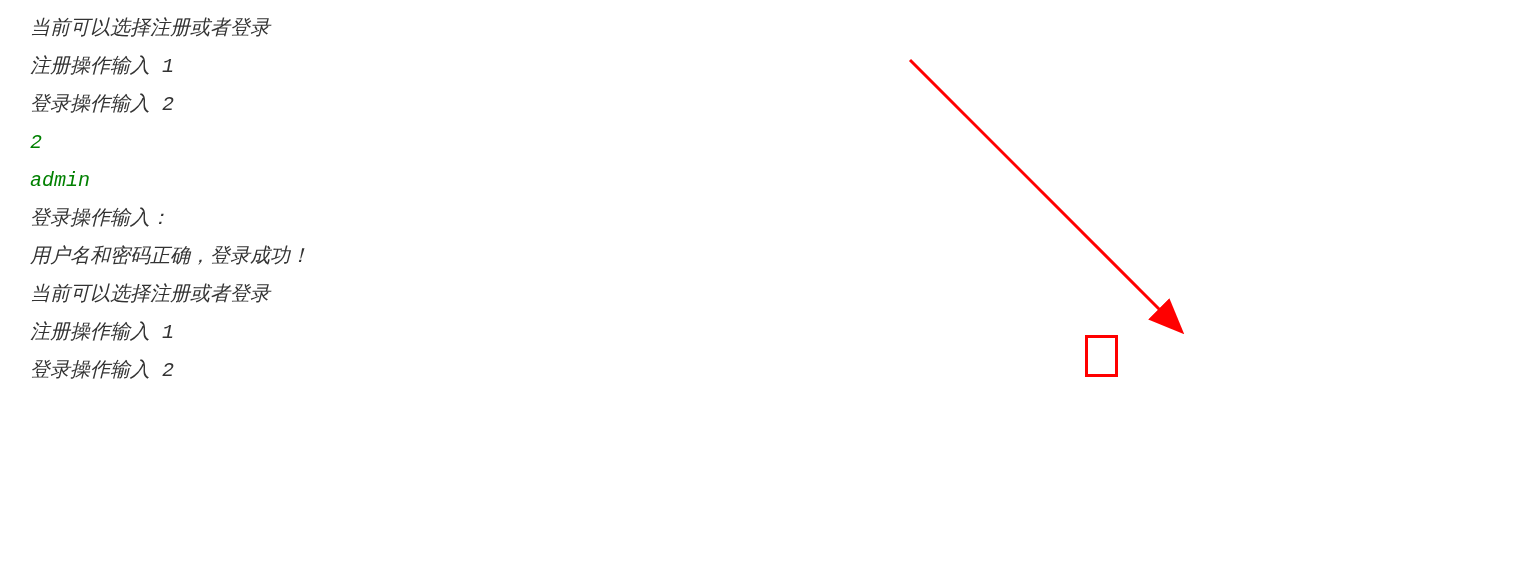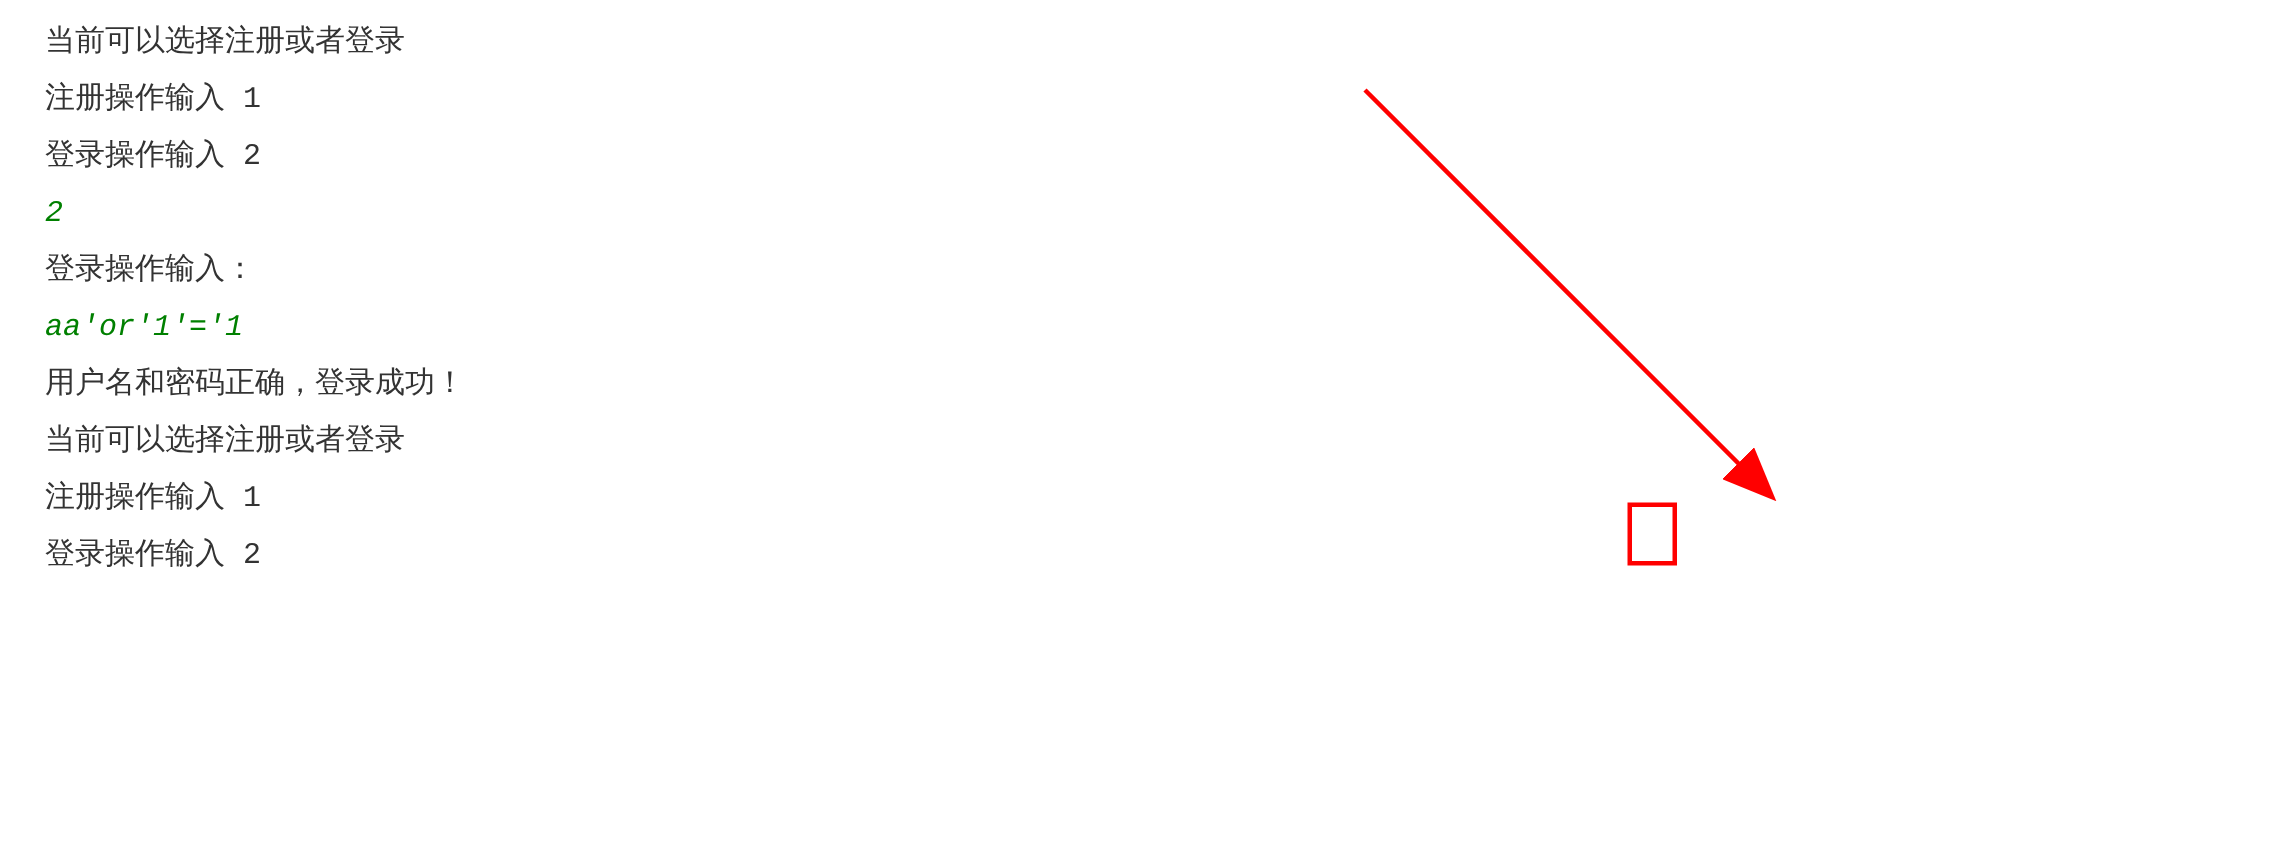--- a/index.html
+++ b/index.html
@@ -14,20 +14,21 @@
       line-height: 1.9;
       padding: 10px 30px;
       position: relative;
       width: 1520px;
       height: 563px;
       overflow: hidden;
     }
     .line {
       color: #333333;
       white-space: pre;
+      font-style: italic;
     }
     .input-line {
       color: #008000;
       font-style: italic;
       font-weight: 500;
     }
     .annotation-overlay {
       position: absolute;
       top: 0;
       left: 0;
@@ -50,22 +51,22 @@
     }
   </style>
 </head>
 <body>
 
 <div>
   <div class="line">当前可以选择注册或者登录</div>
   <div class="line">注册操作输入 1</div>
   <div class="line">登录操作输入 2</div>
   <div class="input-line">2</div>
+  <div class="input-line">admin</div>
   <div class="line">登录操作输入：</div>
-  <div class="input-line">aa'or'1'='1</div>
   <div class="line">用户名和密码正确，登录成功！</div>
   <div class="line">当前可以选择注册或者登录</div>
   <div class="line">注册操作输入 1</div>
   <div class="line">登录操作输入 2</div>
 </div>
 
 <div class="annotation-overlay">
   <svg class="arrow-svg" viewBox="0 0 320 310">
     <defs>
       <marker id="arrowhead" markerWidth="12" markerHeight="10" refX="10" refY="5" orient="auto">

